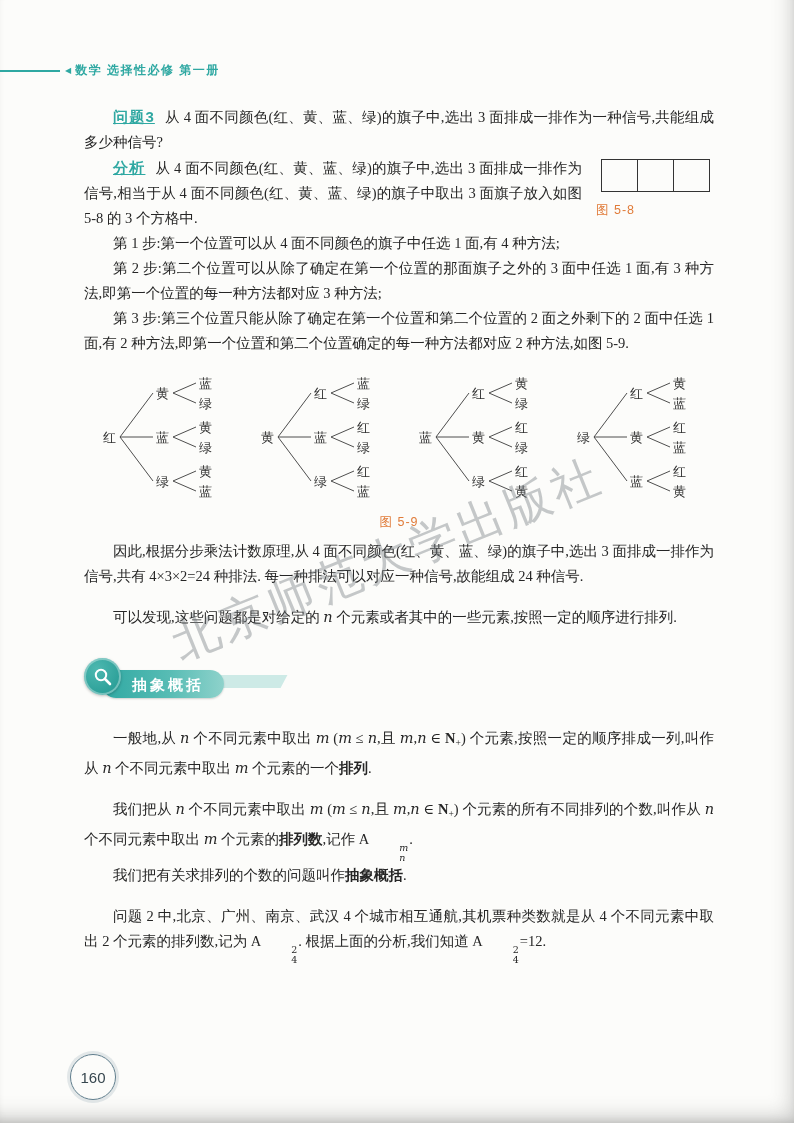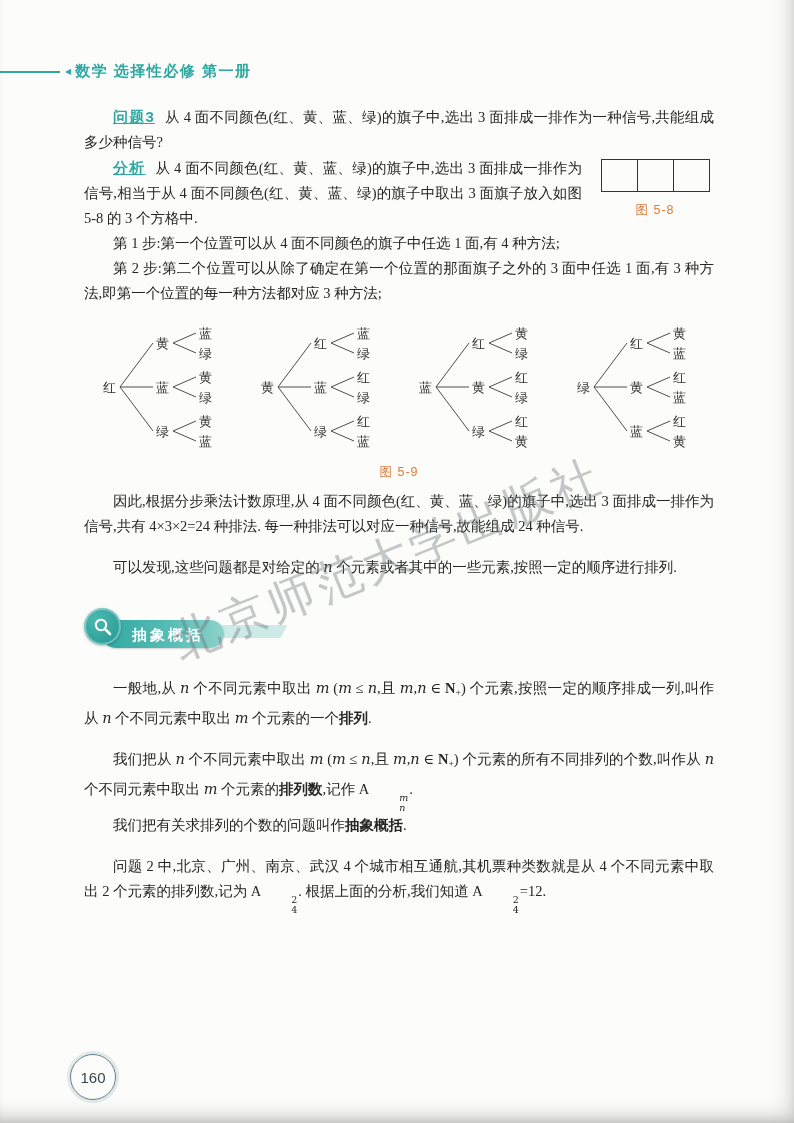--- a/index.html
+++ b/index.html
@@ -12,33 +12,33 @@
   .page::after{
     content:''; position:absolute; inset:0; pointer-events:none;
     box-shadow: inset -12px -16px 20px -10px rgba(60,60,60,0.25), inset 0 -5px 8px -4px rgba(60,60,60,0.18);
   }
 
   
   .page-header{ position:absolute; top:62px; left:0; display:flex; align-items:center; z-index:2;
     font-family:"Liberation Sans","DejaVu Sans",sans-serif; }
   .header-rule{ display:inline-block; width:60px; height:2px; background:#2fa8a2; margin-right:5px; }
   .header-arrow{ color:#2fa8a2; font-size:8px; margin-right:4px; }
-  .header-title{ color:#2fa8a2; font-size:15px; font-weight:bold; letter-spacing:1.5px; }
+  .header-title{ color:#2fa8a2; font-size:12px; font-weight:bold; letter-spacing:1.5px; }
 
   
   .content{ position:absolute; left:84px; top:104px; width:630px; z-index:1;
     font-size:14.5px; line-height:25px; text-align:justify; }
   .para{ margin:0; text-indent:2em; }
   .mt14{ margin-top:0; } .mt16{ margin-top:16px; }
 
   .label-teal{ color:#2fa8a2; font-weight:bold; letter-spacing:1px; margin-right:10px;
     font-family:"Liberation Sans","DejaVu Sans",sans-serif; font-size:15px;text-decoration:underline; }
 
   
-  .fig58{ float:right; width:118px; margin:4px 0 6px 14px; text-align:center; }
+  .fig58{ float:right; width:118px; margin:4px 0 6px 14px; text-align:left; }
   .fig58-box{ display:flex; justify-content:center; }
   .fig58 .cell{ width:37px; height:33px; border:1px solid #333; margin-left:-1px; background:#fcfcfa; }
   .fig58 .cell:first-child{ margin-left:0; }
   .fig-caption{ color:#e07b39; font-size:12.5px; margin-top:6px;
     font-family:"Liberation Sans","DejaVu Sans",sans-serif; letter-spacing:1px; }
   .center{ text-align:center; }
 
   
   .fig59{ margin:14px 0 4px; clear:both; }
   .tree-row{ display:flex; justify-content:center; gap:36px; }
@@ -103,20 +103,21 @@
         <div class="cell"></div>
         <div class="cell"></div>
       </div>
       <div class="fig-caption">图 5-8</div>
     </div>
 
     <p class="para"><span class="label-teal">分析</span><span>从 4 面不同颜色(红、黄、蓝、绿)的旗子中,选出 3 面排成一排作为信号,相当于从 4 面不同颜色(红、黄、蓝、绿)的旗子中取出 3 面旗子放入如图 5-8 的 3 个方格中.</span></p>
 
     <p class="para">第 1 步:第一个位置可以从 4 面不同颜色的旗子中任选 1 面,有 4 种方法;</p>
     <p class="para">第 2 步:第二个位置可以从除了确定在第一个位置的那面旗子之外的 3 面中任选 1 面,有 3 种方法,即第一个位置的每一种方法都对应 3 种方法;</p>
+    <p class="para">第 3 步:第三个位置只能从除了确定在第一个位置和第二个位置的 2 面之外剩下的 2 面中任选 1 面,有 2 种方法,即第一个位置和第二个位置确定的每一种方法都对应 2 种方法,如图 5-9.</p>
 
     <div class="fig59">
       <div class="tree-row">
           <svg width="122" height="134">
             <text x="2" y="71.5" class="tree-label">红</text>
             <line x1="19" y1="67" x2="52" y2="23" class="tree-line"></line>
             <text x="55" y="27.5" class="tree-label">黄</text>
             <line x1="72" y1="23" x2="95" y2="13" class="tree-line"></line>
             <text x="98" y="17.5" class="tree-label">蓝</text>
             <line x1="72" y1="23" x2="95" y2="33" class="tree-line"></line>

